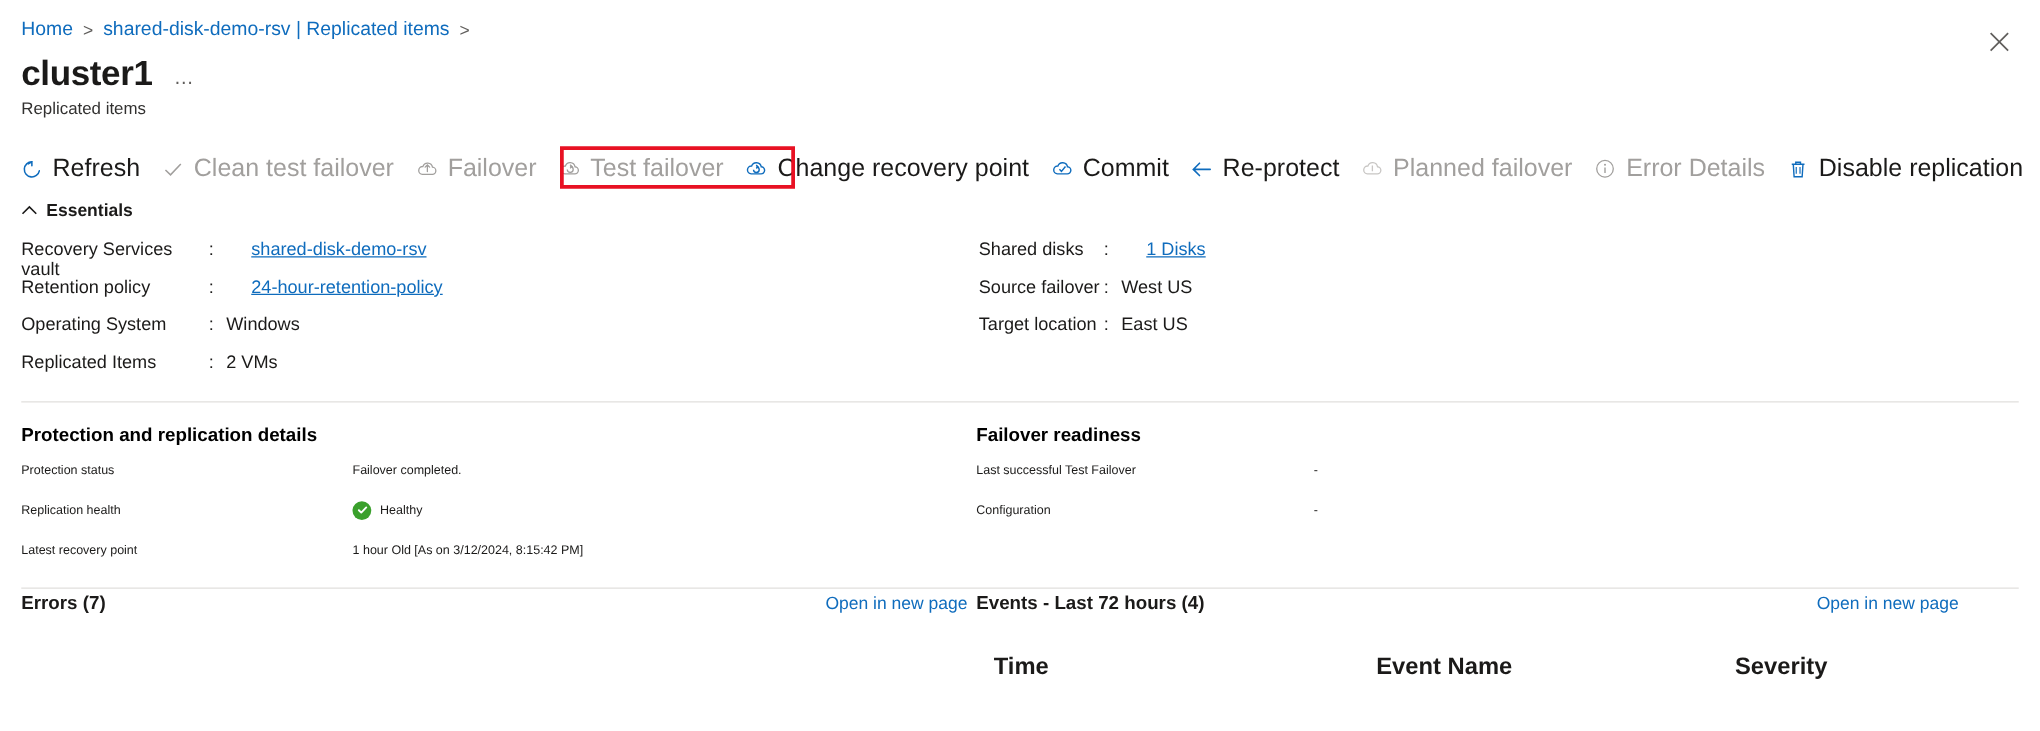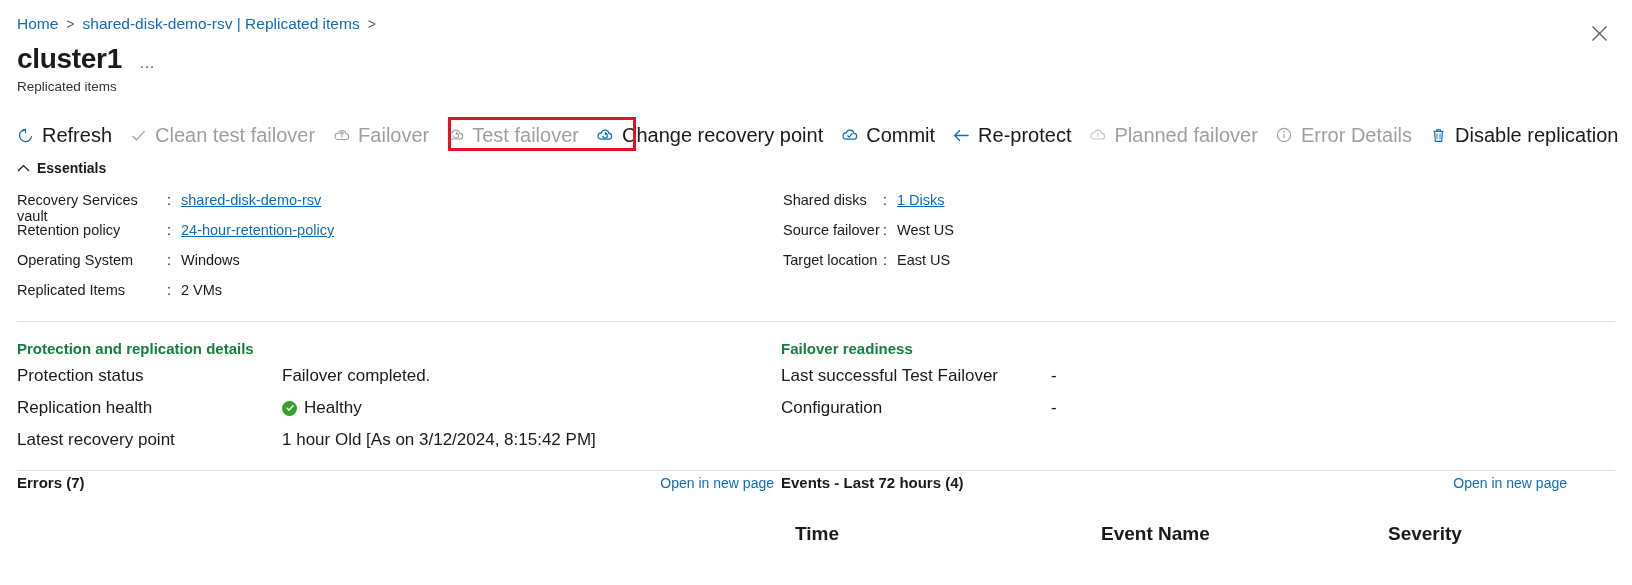--- a/index.html
+++ b/index.html
@@ -104,41 +104,41 @@
   .ess-row {
     display: flex; align-items: baseline;
     height: 30px;
     font-size: 14.5px; color: #1b1a19;
   }
   .ess-label { color: #1b1a19; }
   .ess-left .ess-label { width: 150px; }
   .ess-right .ess-label { width: 100px; }
   .ess-colon { width: 14px; display: inline-block; }
   .ess-val { color: #1b1a19; }
-  .ess-link { color: #0f6cbd; text-decoration: underline; cursor: pointer; }
+  .ess-link { color: #0f6cbd; text-decoration: underline; cursor: pointer; margin-left: 20px; }
 
   .divider {
     position: absolute; left: 17px;
     width: 1598px; height: 1px;
     background: #e1dfdd;
   }
   #div1 { top: 321px; }
   #div2 { top: 470px; }
 
   
   .sect-title {
-    font-size: 15px; font-weight: 700; color: #15803d;
+    font-size: 15px; font-weight: 700; color: #000000;
     line-height: 20px;
   }
   .det-left { position: absolute; left: 17px; top: 339px; width: 760px; }
   .det-right { position: absolute; left: 781px; top: 339px; width: 790px; }
   .det-row {
     display: flex; align-items: center;
     height: 30px; margin-top: 2px;
-    font-size: 17px; color: #1b1a19;
+    font-size: 10px; color: #1b1a19;
   }
   .det-left .det-k { width: 265px; }
   .det-right .det-k { width: 270px; }
   .det-v { display: flex; align-items: center; }
   .ok-badge {
     width: 15px; height: 15px; border-radius: 50%;
     background: #3aa02c; margin-right: 7px;
     display: inline-flex; align-items: center; justify-content: center;
     flex: 0 0 15px;
   }

